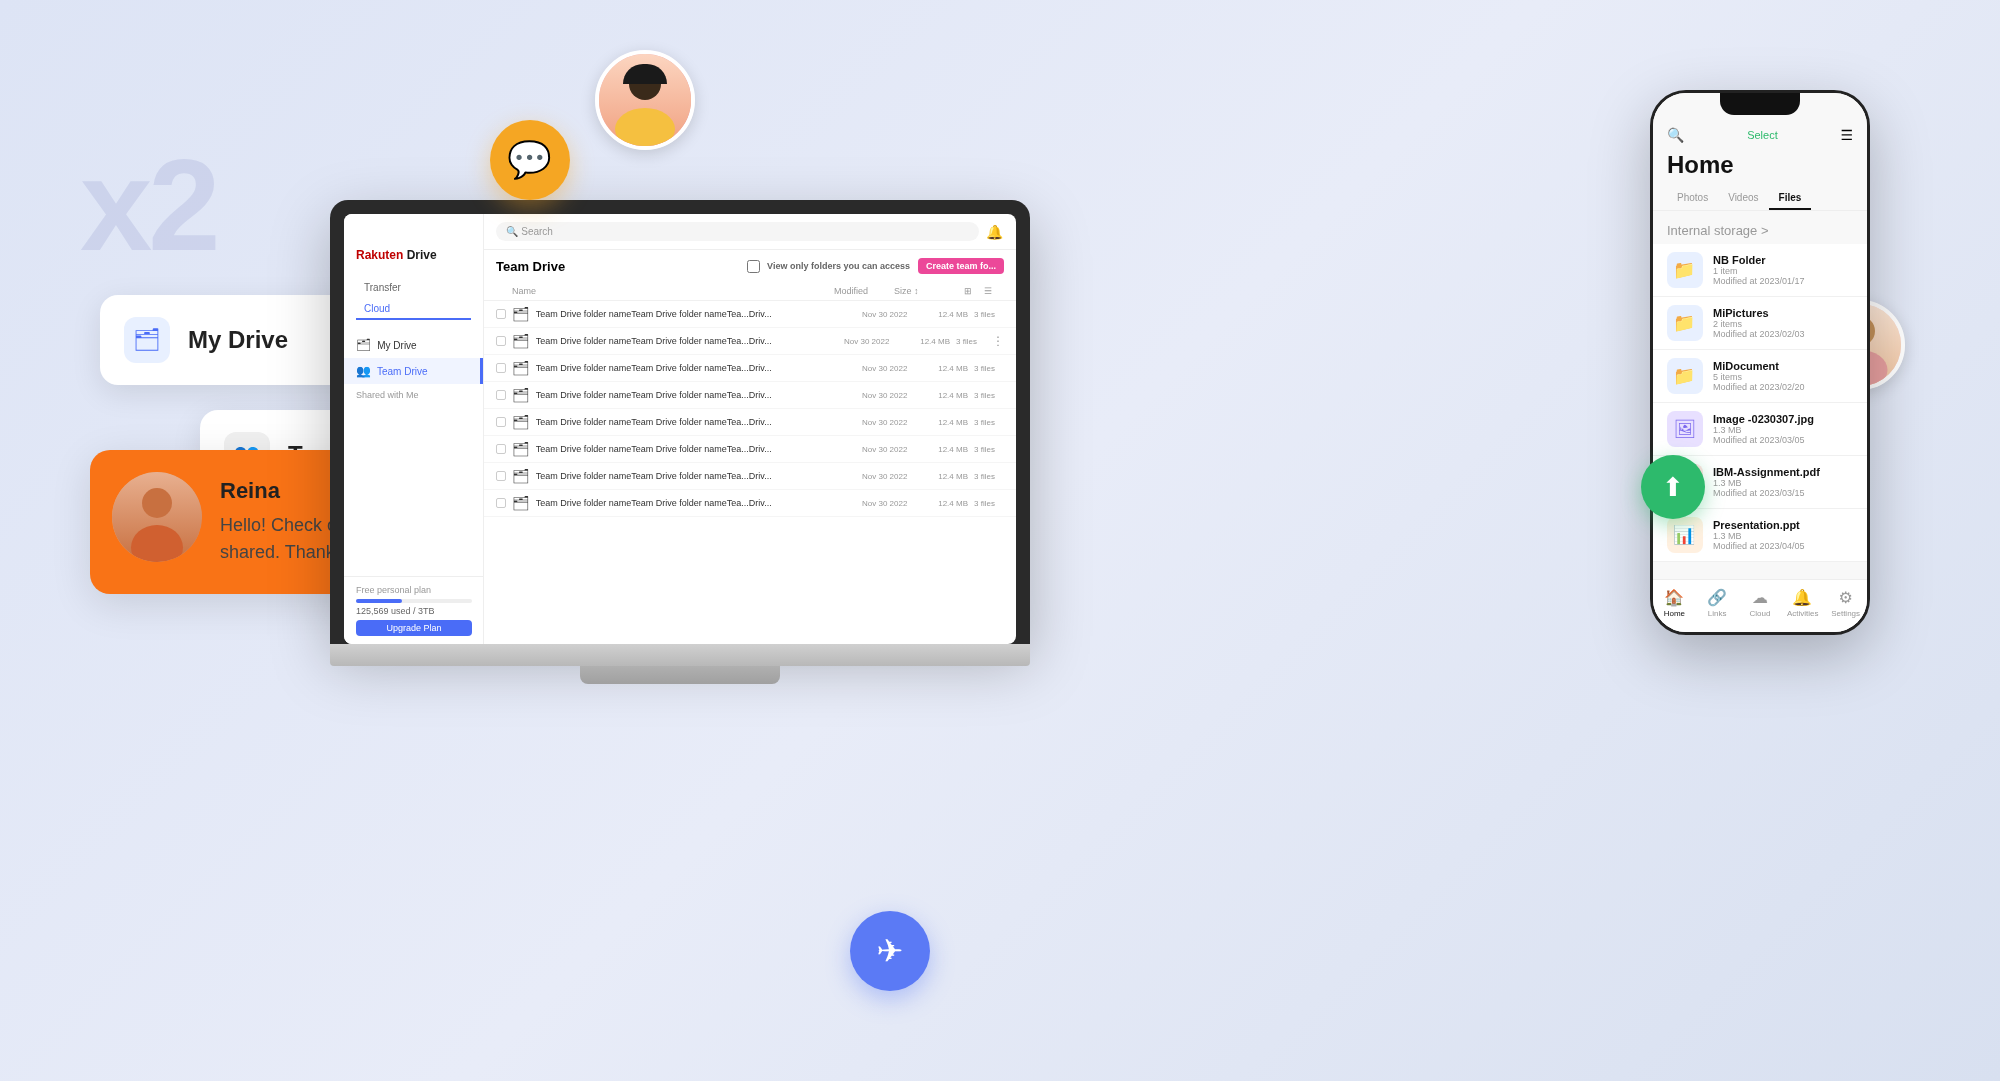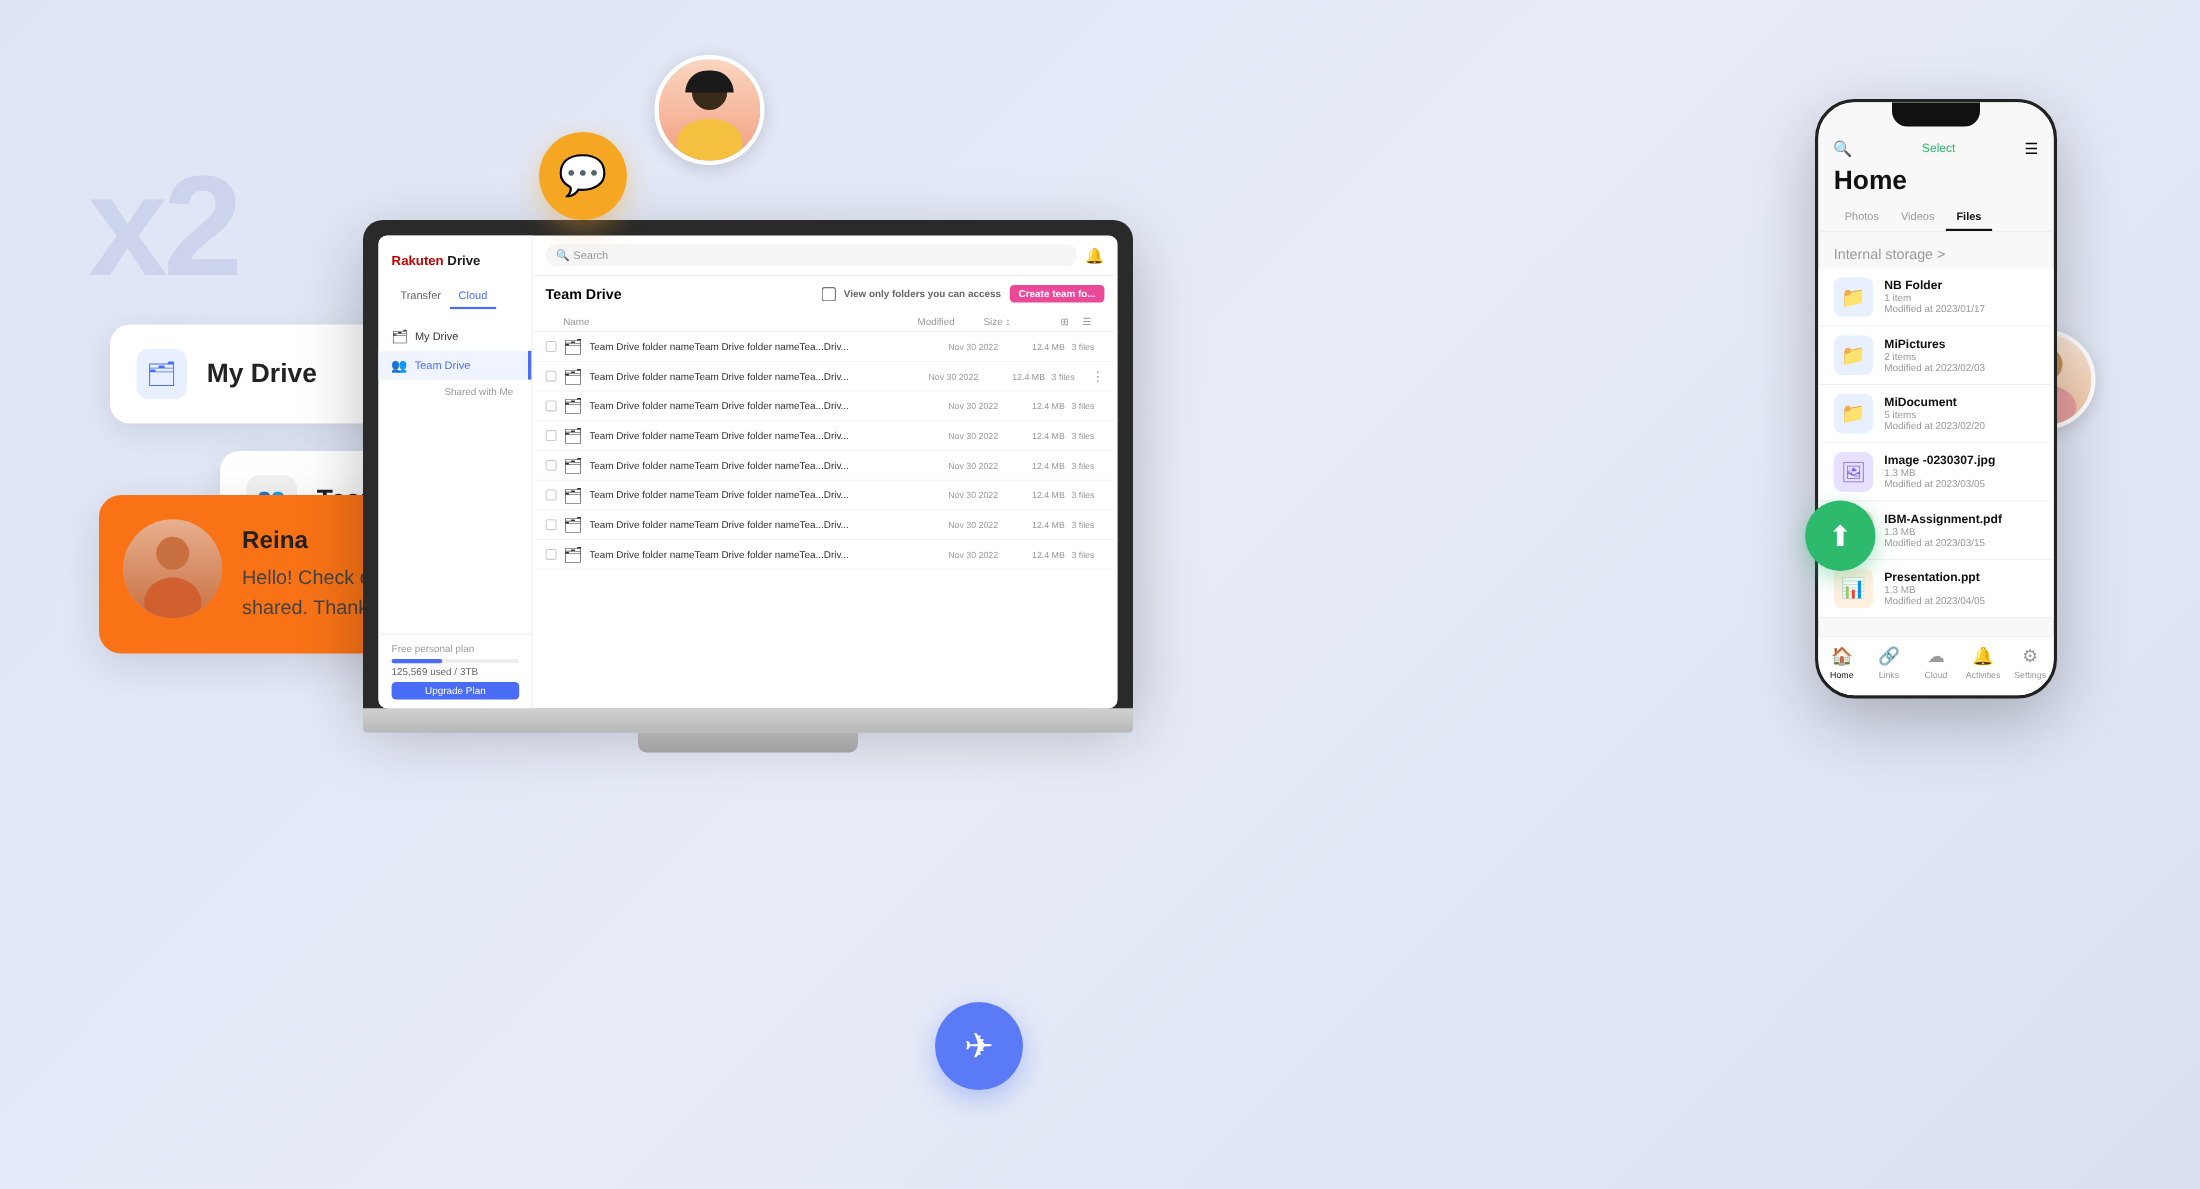--- a/index.html
+++ b/index.html
@@ -162,35 +162,36 @@
     
     .app-ui {
       display: flex;
       height: 100%;
       font-size: 11px;
     }
     .app-sidebar {
       width: 140px;
       background: #fff;
       border-right: 1px solid #eee;
-      padding: 8px 0;
+      padding: 26px 0;
       flex-shrink: 0;
     }
     .app-logo {
       padding: 8px 12px 16px;
       font-weight: 800;
       font-size: 12px;
       color: #bf0000;
     }
     .app-logo span { color: #1a1a1a; }
     .nav-tab-row {
       display: flex;
       gap: 0;
       padding: 0 12px;
       margin-bottom: 12px;
+      flex-direction: column;
     }
     .nav-tab {
       padding: 4px 8px;
       font-size: 10px;
       cursor: pointer;
       color: #666;
       border-bottom: 2px solid transparent;
     }
     .nav-tab.active {
       color: #4a6cf7;
@@ -204,21 +205,21 @@
       cursor: pointer;
       font-size: 10px;
       color: #333;
     }
     .sidebar-item.active {
       background: #f0f4ff;
       color: #4a6cf7;
       border-right: 3px solid #4a6cf7;
     }
     .sidebar-item-icon { font-size: 12px; }
-    .sidebar-shared { padding: 6px 12px; font-size: 9px; color: #999; margin-left: 48px; }
+    .sidebar-shared { padding: 6px 12px; font-size: 9px; color: #999; }
     .storage-section {
       position: absolute;
       bottom: 0;
       left: 0;
       width: 140px;
       padding: 8px 12px;
       border-top: 1px solid #eee;
     }
     .storage-label { font-size: 9px; color: #999; margin-bottom: 4px; }
     .storage-bar { height: 4px; background: #eee; border-radius: 2px; margin-bottom: 3px; }

